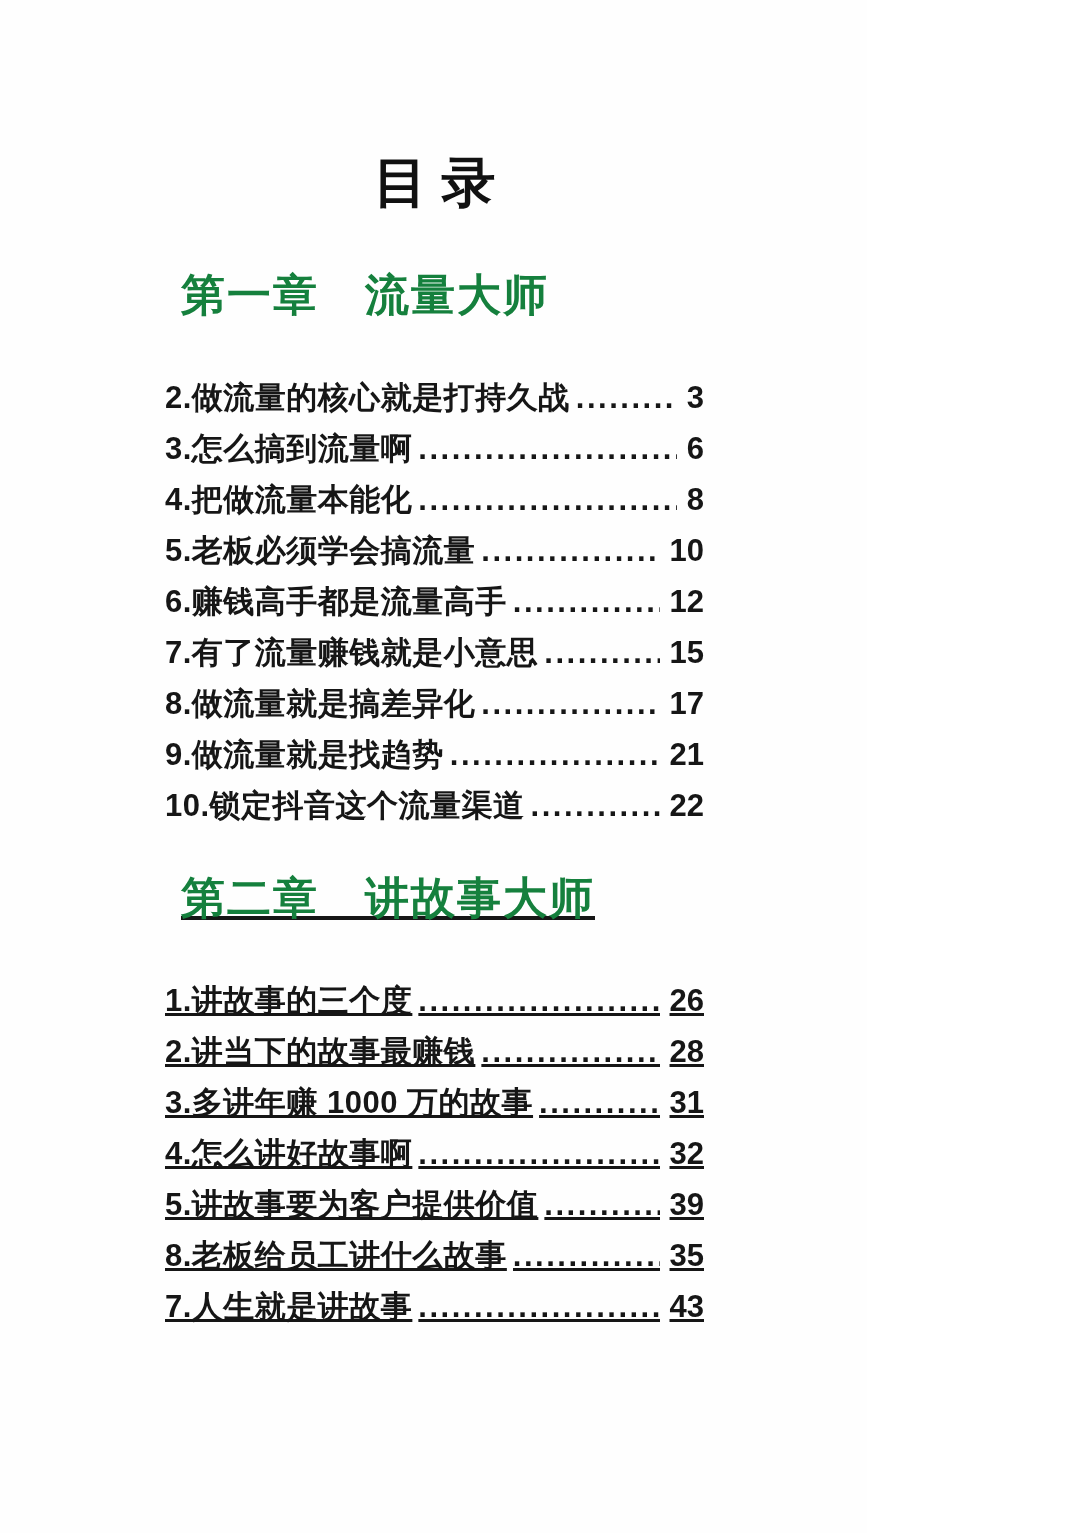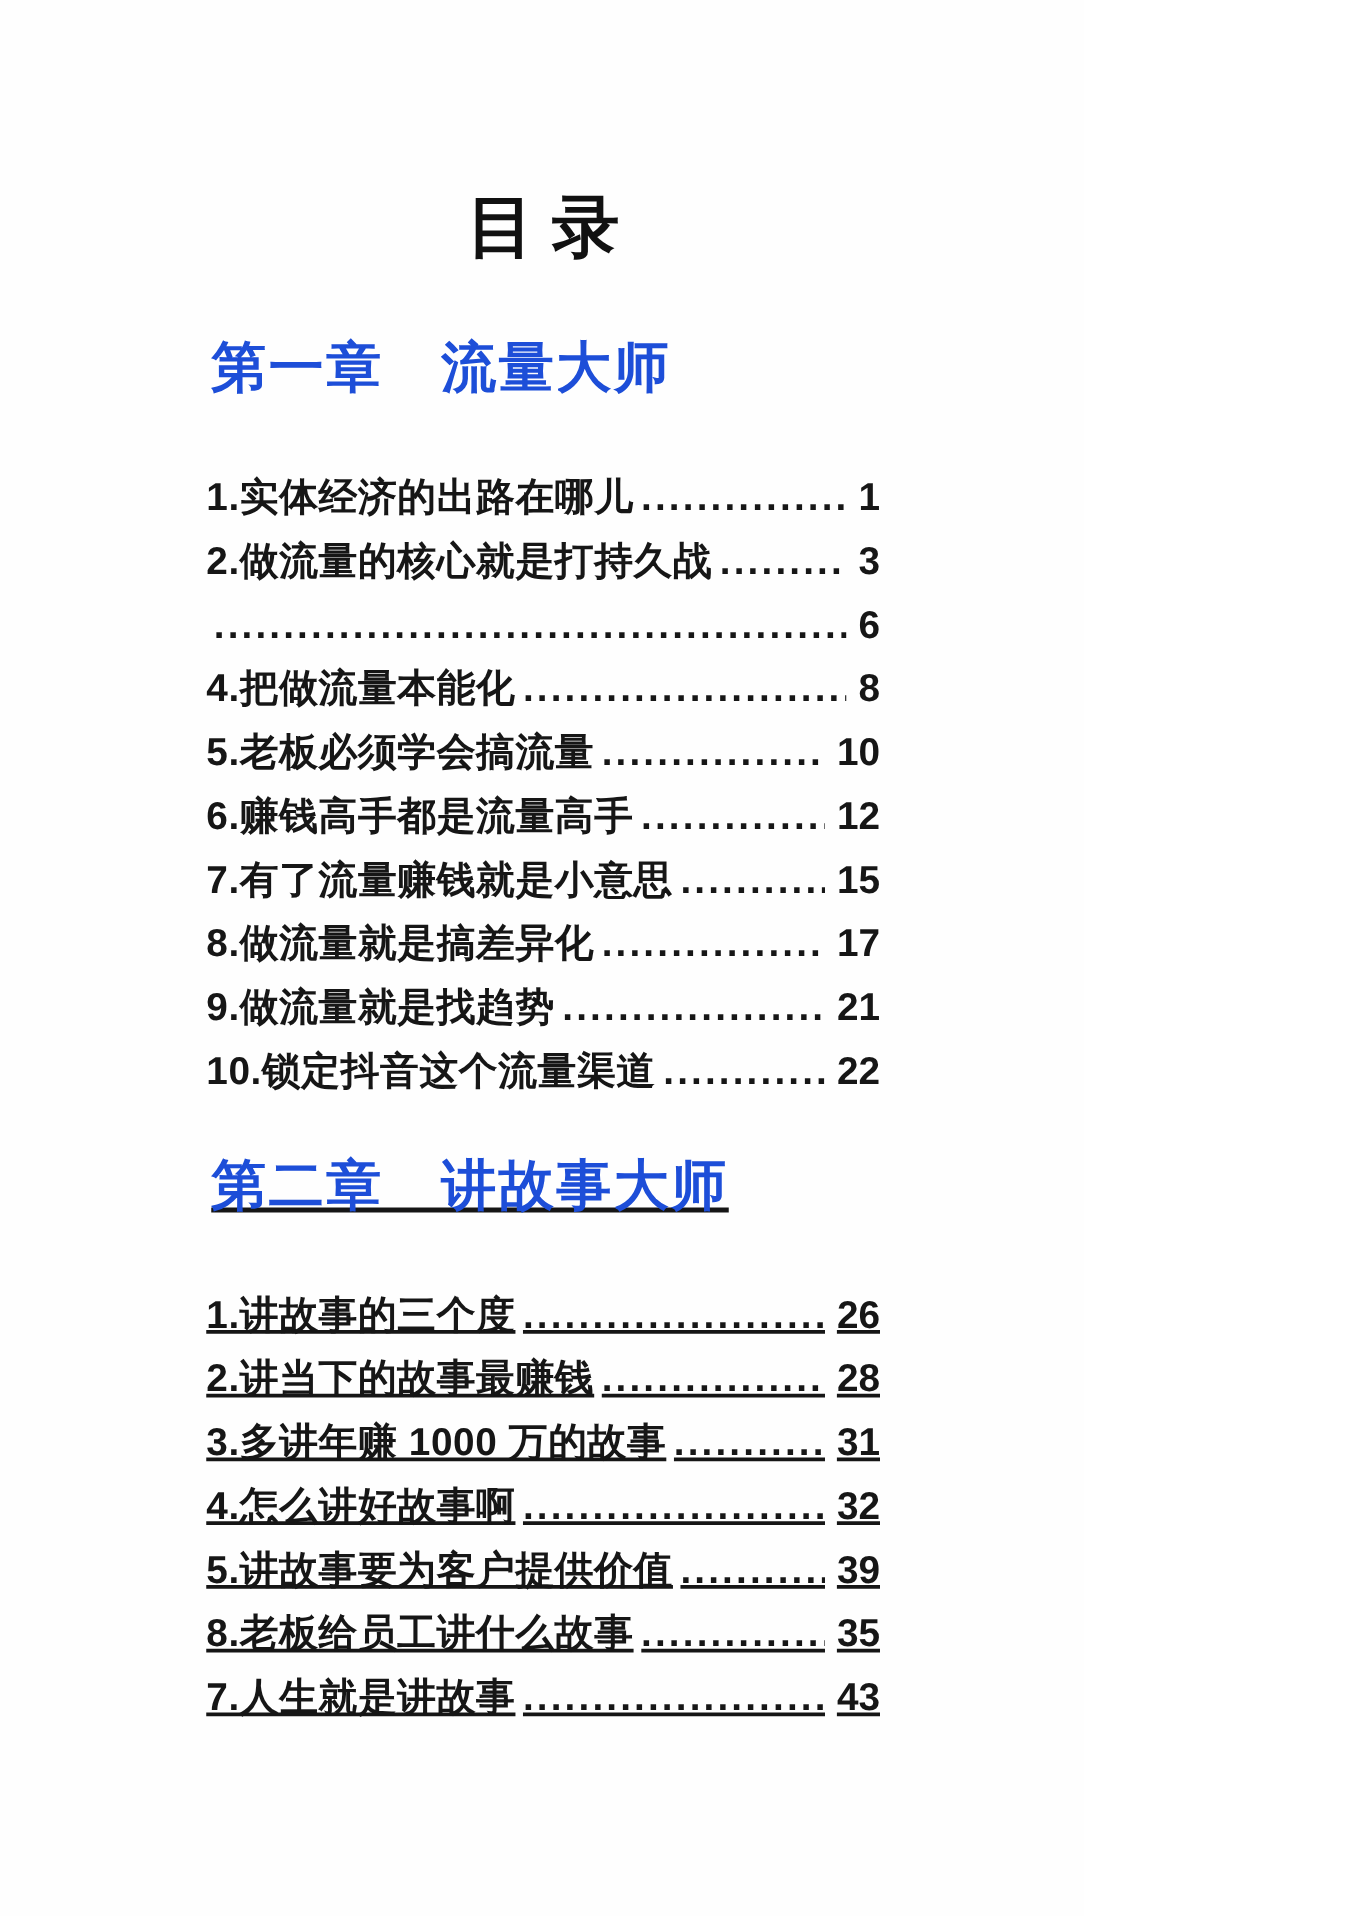--- a/index.html
+++ b/index.html
@@ -28,23 +28,23 @@
     font-weight: 800;
     letter-spacing: 14px;
     text-indent: 14px;
     color: #111111;
     margin: 0 0 56px 0;
   }
   .chapter-heading {
     font-size: 44px;
     line-height: 54px;
     font-weight: 800;
-    color: #1d4ed8;
+    color: #15803d;
     letter-spacing: 2px;
-    margin: 4px;
+    margin: 16px;
   }
   .chapter + .chapter {
     margin-top: 40px;
     text-decoration: underline;
   }
   .entries {
     margin-top: 50px;
   }
   .entry {
     display: flex;
@@ -78,30 +78,26 @@
 </head>
 <body>
 
 <div class="page">
   <div class="doc-title">目录</div>
   <div id="chapters">
       <section class="chapter">
         <h2 class="chapter-heading">第一章　流量大师</h2>
         <div class="entries">
           <div class="entry">
-            <span class="entry-label">1.实体经济的出路在哪儿</span>
-            <span class="entry-dots"></span>
-            <span class="entry-page">1</span>
-          </div>
-          <div class="entry">
             <span class="entry-label">2.做流量的核心就是打持久战</span>
             <span class="entry-dots"></span>
             <span class="entry-page">3</span>
           </div>
           <div class="entry">
+            <span class="entry-label">3.怎么搞到流量啊</span>
             <span class="entry-dots"></span>
             <span class="entry-page">6</span>
           </div>
           <div class="entry">
             <span class="entry-label">4.把做流量本能化</span>
             <span class="entry-dots"></span>
             <span class="entry-page">8</span>
           </div>
           <div class="entry">
             <span class="entry-label">5.老板必须学会搞流量</span>

